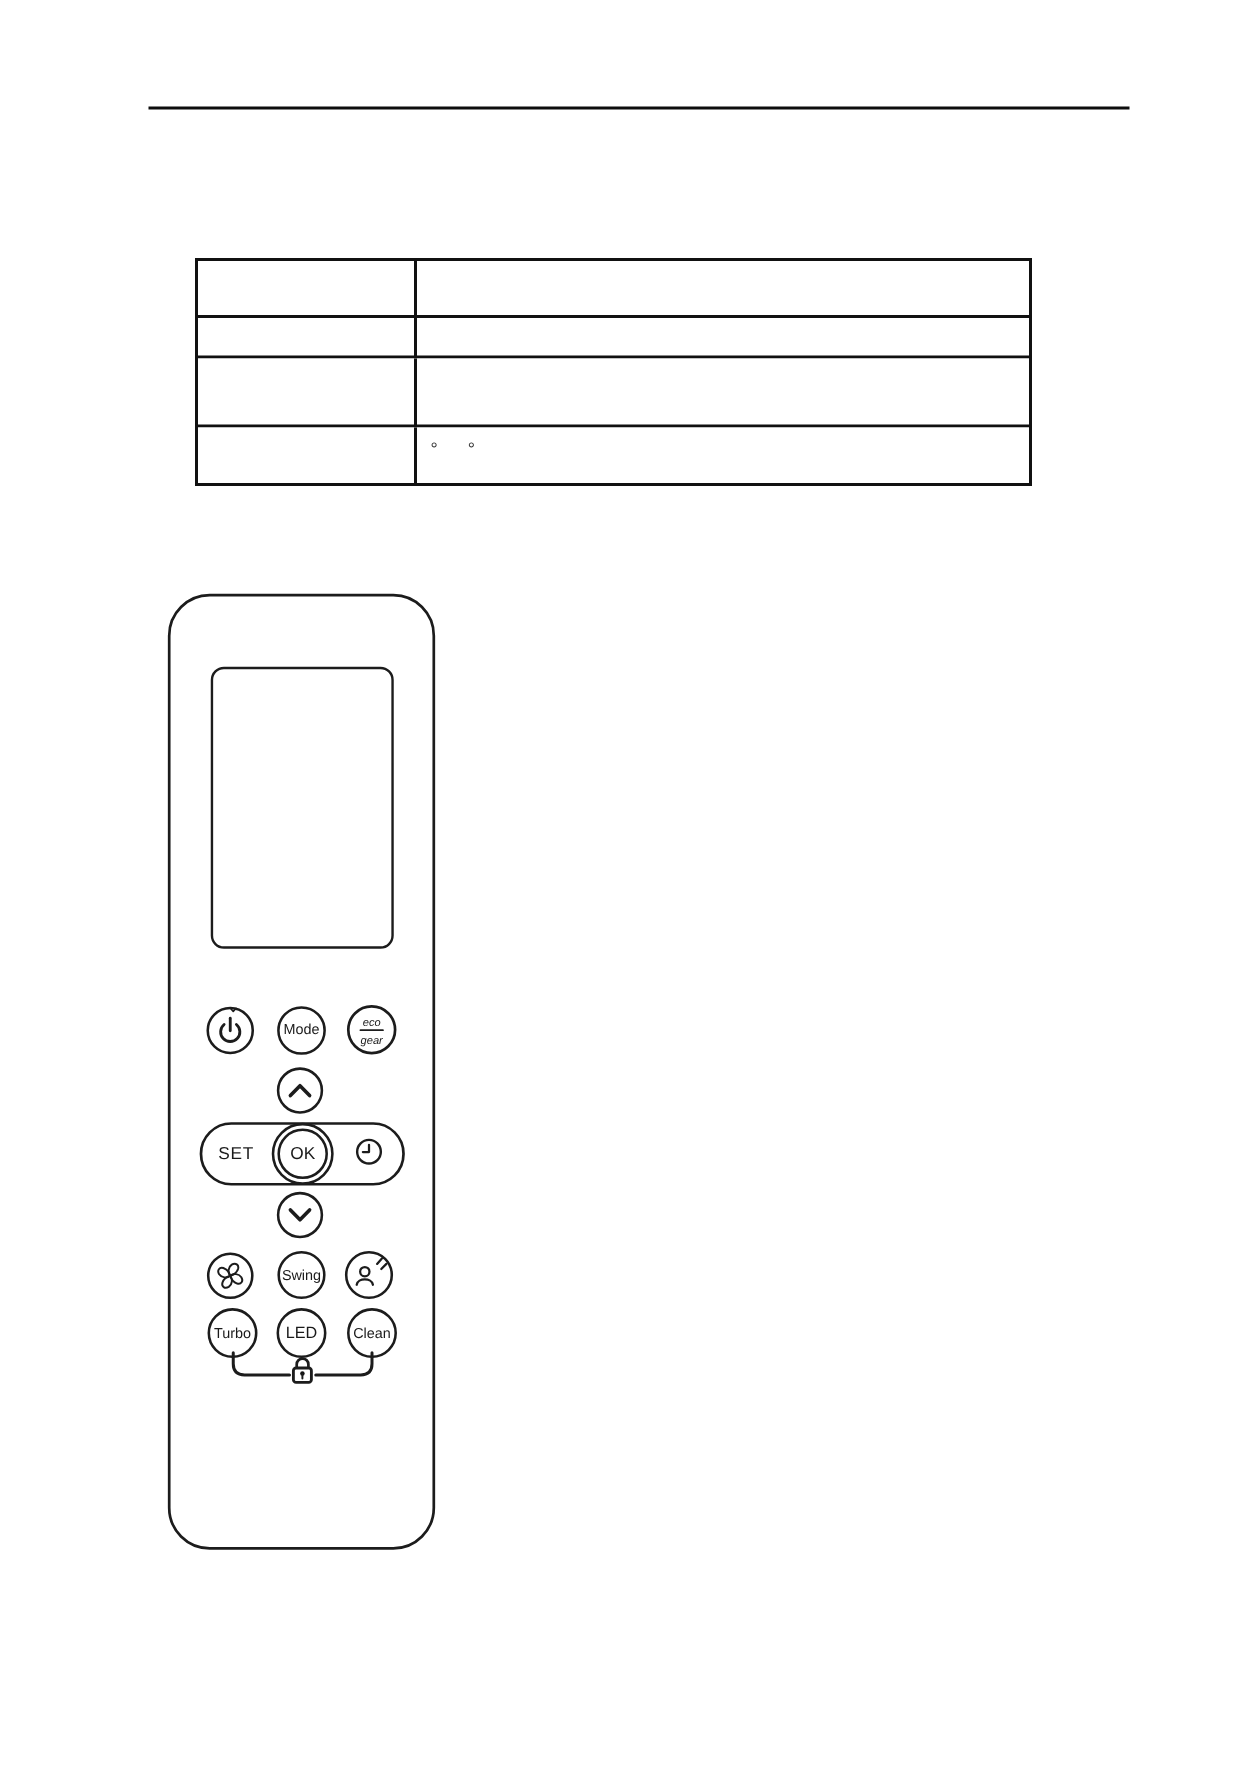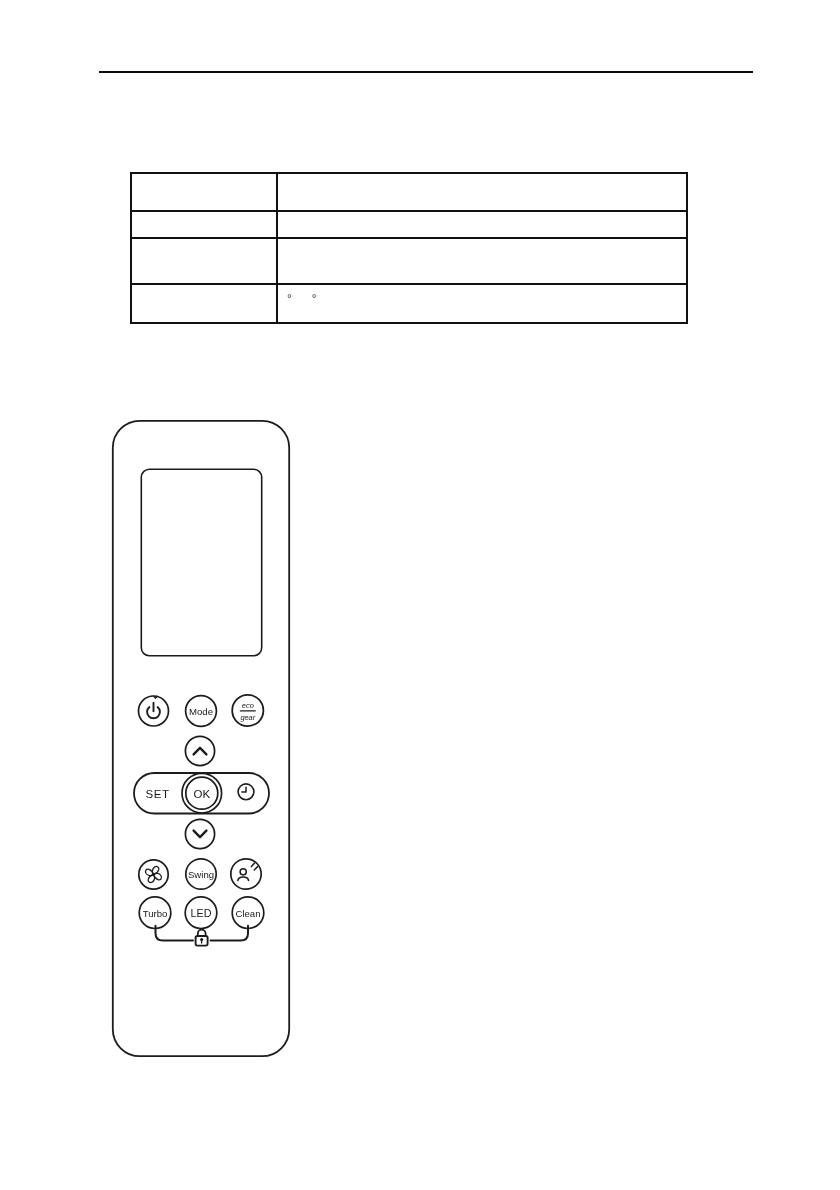--- a/index.html
+++ b/index.html
@@ -17,21 +17,21 @@
     border:2px solid #111; display:grid;
     grid-template-columns:146px 1fr;
     grid-template-rows:37.5px 27.5px 45.5px 1fr;
   }
   .tcell { background:#ffffff; }
   .tcell.left { border-right:2px solid #111; }
   .tcell.hline { border-bottom:2px solid #111; }
   .tcell.deg { padding:8px 0 0 9px; font-size:12px; line-height:1; color:#333; }
   .deg-mark { display:inline-block; }
   .deg-mark + .deg-mark { margin-left:20px; }
-  .remote-wrap { position:absolute; left:104px; top:412px; width:194px; height:653px; }
+  .remote-wrap { position:absolute; left:104px; top:388px; width:194px; height:653px; }
   svg text {
     font-family:"Liberation Sans", sans-serif;
     fill:#1a1a1a;
   }
 </style>
 </head>
 <body>
 
 <div class="page">
 

